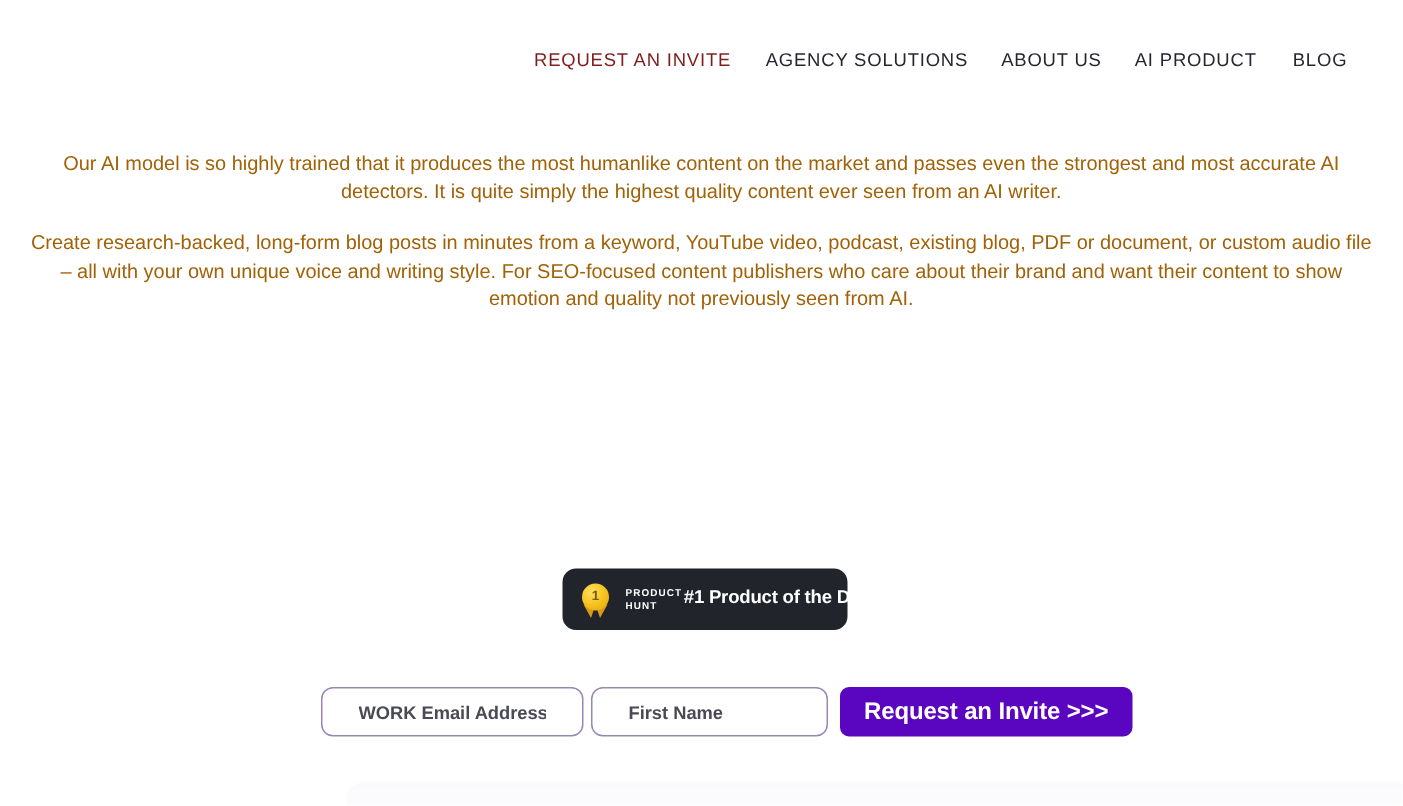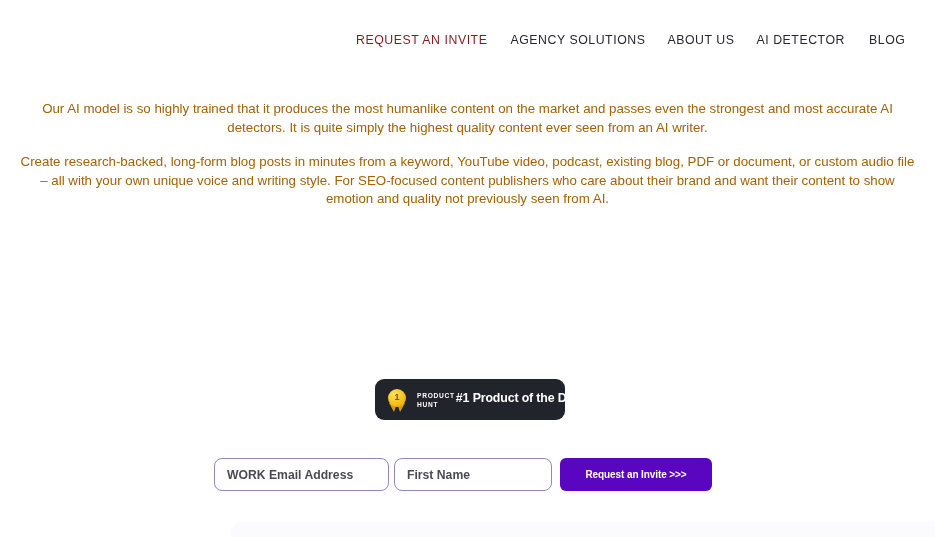--- a/index.html
+++ b/index.html
@@ -219,37 +219,37 @@
 
   .field {
     height: 33px;
     border: 1px solid #9a86b3;
     border-radius: 8px;
     background: #ffffff;
     font-family: "Liberation Sans", sans-serif;
     font-size: 12.2px;
     font-weight: bold;
     color: #3c3c46;
-    padding: 0 12px;
+    padding: 0 24px;
     outline: none;
   }
   .field::placeholder { color: #4a4a55; font-weight: bold; opacity: 1; }
   .field-email { width: 175px; }
   .field-name  { width: 158px; }
 
   .submit-btn {
     height: 33px;
     min-width: 152px;
     padding: 0 16px;
     background: #5a06c0;
     color: #ffffff;
     border: none;
     border-radius: 6px;
     font-family: "Liberation Sans", sans-serif;
-    font-size: 10px;
+    font-size: 16px;
     font-weight: bold;
     letter-spacing: -0.1px;
     cursor: pointer;
     margin-left: 3px;
   }
 
   
   .media-panel {
     position: absolute;
     left: 232px;
@@ -269,21 +269,21 @@
   <header class="site-header">
 
 
     <nav class="main-nav">
       <a class="nav-link muted">REQUEST AN INVITE</a>
       <span class="nav-gap-1"></span>
       <a class="nav-link">AGENCY SOLUTIONS</a>
       <span class="nav-gap-2"></span>
       <a class="nav-link">ABOUT US</a>
       <span class="nav-gap-3"></span>
-      <a class="nav-link">AI DETECTOR</a>
+      <a class="nav-link">AI PRODUCT</a>
       <span class="nav-gap-4"></span>
       <a class="nav-link">BLOG</a>
     </nav>
   </header>
 
   <section class="hero">
 
     <p class="lede">Our AI model is so highly trained that it produces the most humanlike content on the market and passes even the strongest and most accurate AI detectors. It is quite simply the highest quality content ever seen from an AI writer.</p>
     <p class="lede second">Create research-backed, long-form blog posts in minutes from a keyword, YouTube video, podcast, existing blog, PDF or document, or custom audio file – all with your own unique voice and writing style. For SEO-focused content publishers who care about their brand and want their content to show emotion and quality not previously seen from AI.</p>
   </section>

